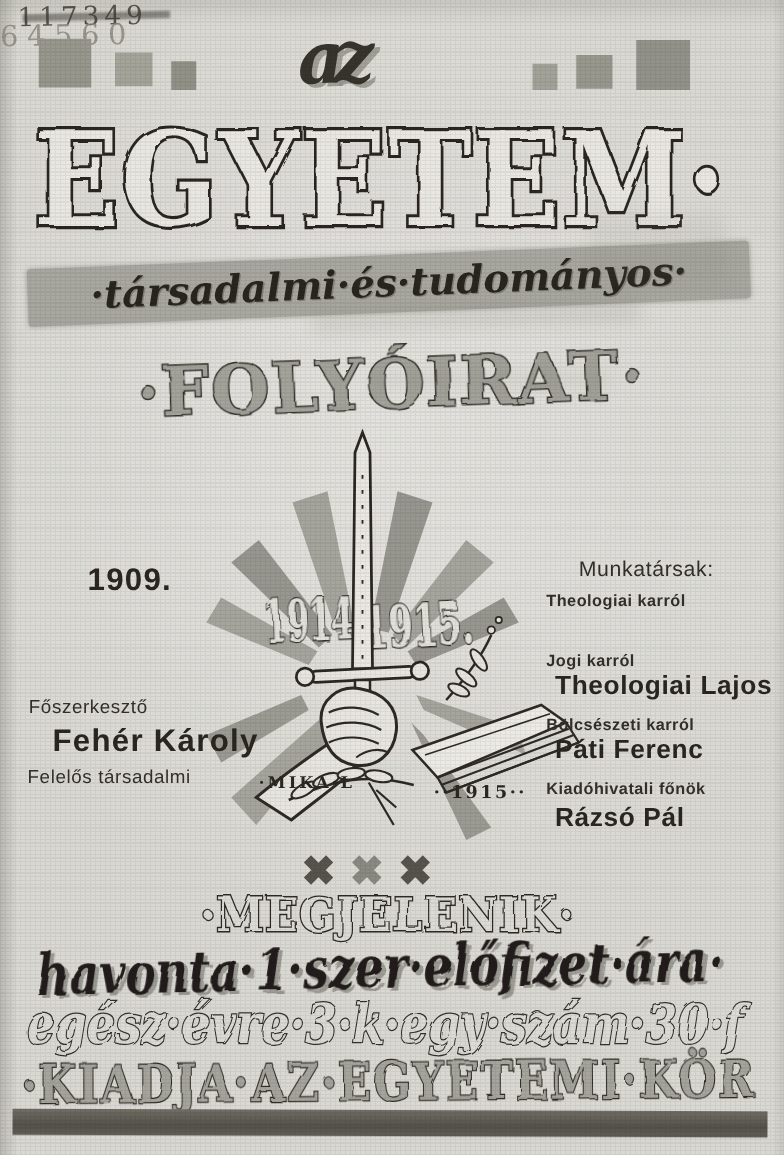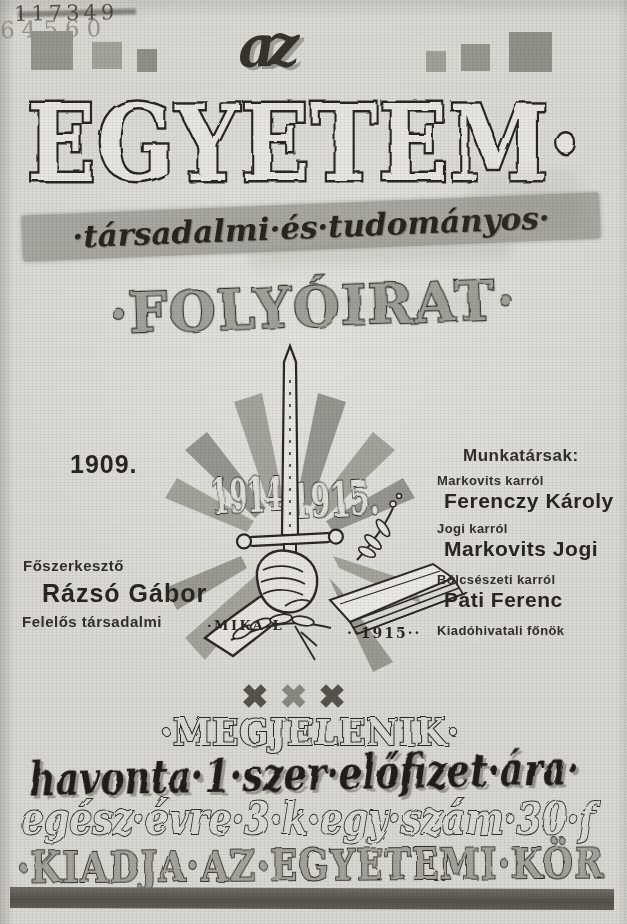--- a/index.html
+++ b/index.html
@@ -26,21 +26,21 @@
     font-size:58px;letter-spacing:-9px;color:#37342d;transform:rotate(-2deg);
     text-shadow:4px 3px 0 rgba(152,151,142,.85);}
   .band{left:22px;top:204px;width:578px;height:46px;background:#a8a7a0;border-radius:3px;
     transform:rotate(-2.3deg);display:flex;align-items:center;justify-content:center;
     box-shadow:0 0 4px rgba(120,118,110,.6);}
   .band-text{font-family:"DejaVu Serif",serif;font-style:italic;font-weight:bold;
     font-size:31px;color:#29261f;letter-spacing:0px;white-space:nowrap;
     text-shadow:1px 1px 0 rgba(60,57,50,.35);}
   .info{position:absolute;white-space:nowrap;color:#2a2721;}
   .date-line{font-size:25px;font-weight:bold;letter-spacing:1px;}
-  .lbl{font-size:15px;font-weight:bold;letter-spacing:.5px;color:#33302a;}
+  .lbl{font-size:15px;font-weight:normal;letter-spacing:.5px;color:#33302a;}
   .lbl-sm{font-size:13px;font-weight:bold;letter-spacing:.4px;color:#33302a;}
   .name{font-size:25px;font-weight:bold;letter-spacing:1px;}
   .name-sm{font-size:21px;font-weight:bold;letter-spacing:.5px;}
   .xrow{left:241px;top:680px;display:flex;gap:11px;font-size:33px;line-height:1;}
   .xrow span{font-weight:bold;}
   .bar{left:10px;top:888px;width:604px;height:21px;transform:rotate(.2deg);
     background:linear-gradient(180deg,#716e66,#55524b 60%,#615e56);filter:blur(.4px);}
   .smudge{pointer-events:none;background:#7b7970;filter:blur(6px);}
   svg text{font-family:"DejaVu Serif",serif;}
 </style>
@@ -150,31 +150,31 @@
       <circle cx="258" cy="166" r="3" fill="#e7e5df" stroke="#2e2b26" stroke-width="1.4"></circle>
       <circle cx="264" cy="158" r="2.5" fill="#e7e5df" stroke="#2e2b26" stroke-width="1.4"></circle>
     </g>
 
     <text x="72" y="292" font-size="13" font-weight="bold" letter-spacing="2.5" fill="#2b2822">·MIKA·L</text>
     <text x="212" y="300" font-size="14" font-weight="bold" letter-spacing="2" fill="#2b2822">··1915··</text>
   </svg>
 
   <div class="info date-line" style="left:70px;top:450px">1909.</div>
   <div class="info lbl" style="left:23px;top:557px">Főszerkesztő</div>
-  <div class="info name" style="left:42px;top:579px">Rázsó Gábor</div>
+  <div class="info name" style="left:42px;top:579px">Fehér Károly</div>
   <div class="info lbl" style="left:22px;top:613px">Felelős társadalmi</div>
 
   <div class="info lbl" style="left:463px;top:446px;font-size:17px">Munkatársak:</div>
-  <div class="info lbl-sm" style="left:437px;top:473px">Markovits karról</div>
-  <div class="info name-sm" style="left:444px;top:489px">Ferenczy Károly</div>
+  <div class="info lbl-sm" style="left:437px;top:473px">Theologiai karról</div>
   <div class="info lbl-sm" style="left:437px;top:521px">Jogi karról</div>
-  <div class="info name-sm" style="left:444px;top:537px">Markovits Jogi</div>
+  <div class="info name-sm" style="left:444px;top:537px">Theologiai Lajos</div>
   <div class="info lbl-sm" style="left:437px;top:572px">Bölcsészeti karról</div>
   <div class="info name-sm" style="left:444px;top:588px">Páti Ferenc</div>
   <div class="info lbl-sm" style="left:437px;top:623px">Kiadóhivatali főnök</div>
+  <div class="info name-sm" style="left:444px;top:643px">Rázsó Pál</div>
 
   <div class="abs xrow">
     <span style="color:#57544d">✖</span>
     <span style="color:#8b8a82">✖</span>
     <span style="color:#57544d">✖</span>
   </div>
 
   <svg class="abs" style="left:152px;top:704px" width="318" height="54" viewBox="0 0 318 54">
     <text x="158" y="41" text-anchor="middle" font-size="38" font-weight="bold" textLength="300" lengthAdjust="spacingAndGlyphs" letter-spacing="1" fill="#dcdbd6" stroke="#2f2c27" stroke-width="2.2" paint-order="stroke" filter="url(#rough)">·MEGJELENIK·</text>
   </svg>

